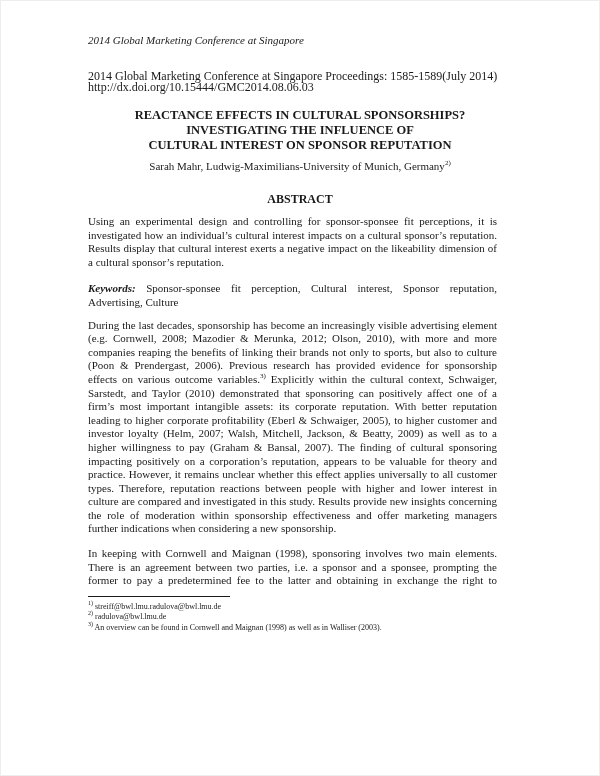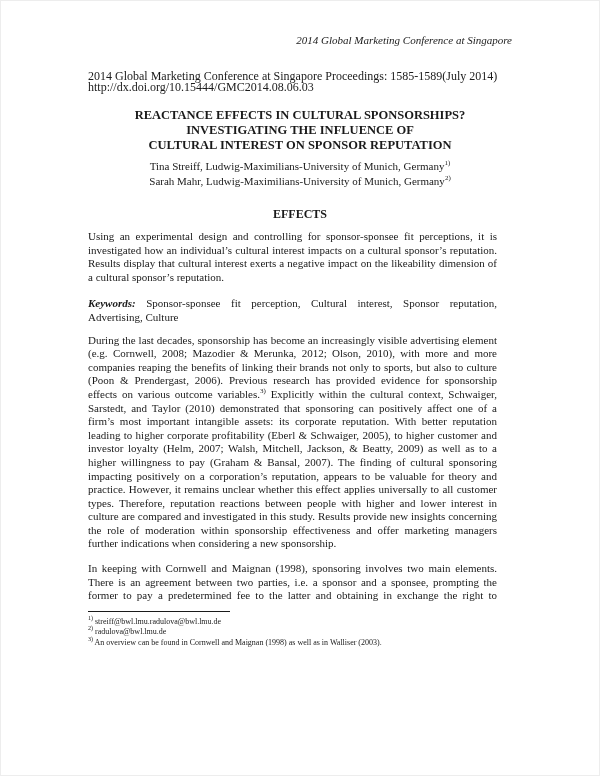--- a/index.html
+++ b/index.html
@@ -14,21 +14,21 @@
     box-sizing: border-box;
     border: 1px solid #ededed;
     padding: 0 87px;
     background: #ffffff;
     color: #1a1a1a;
     font-family: "Liberation Serif", "DejaVu Serif", serif;
     overflow: hidden;
   }
   .running-header {
     margin-top: 33px;
-    text-align: right;
+    text-align: left;
     font-style: italic;
     font-size: 11px;
     line-height: 13px;
   }
   .proceedings {
     margin-top: 24px;
     font-size: 12px;
     line-height: 10.5px;
   }
   .paper-title {
@@ -104,25 +104,24 @@
     <div>http://dx.doi.org/10.15444/GMC2014.08.06.03</div>
   </div>
 
   <h1 class="paper-title">
     <span class="tline">REACTANCE EFFECTS IN CULTURAL SPONSORSHIPS?</span>
     <span class="tline">INVESTIGATING THE INFLUENCE OF</span>
     <span class="tline">CULTURAL INTEREST ON SPONSOR REPUTATION</span>
   </h1>
 
   <div class="authors">
-    <div><span>Tina Streiff, Ludwig-Maximilians-University of Munich, Germany</span><sup>1)</sup></div>
     <div><span>Sarah Mahr, Ludwig-Maximilians-University of Munich, Germany</span><sup>2)</sup></div>
   </div>
 
-  <h2 class="section-heading h-abstract">EFFECTS</h2>
+  <h2 class="section-heading h-abstract">ABSTRACT</h2>
 
   <p class="body-text">Using an experimental design and controlling for sponsor-sponsee fit perceptions, it is investigated how an individual’s cultural interest impacts on a cultural sponsor’s reputation. Results display that cultural interest exerts a negative impact on the likeability dimension of a cultural sponsor’s reputation.</p>
 
   <p class="body-text keywords-par">
     <span class="kw-label">Keywords:</span>
     <span>Sponsor-sponsee fit perception, Cultural interest, Sponsor reputation, Advertising, Culture</span>
   </p>
 
 
   <p class="body-text"><span>During the last decades, sponsorship has become an increasingly visible advertising element (e.g. Cornwell, 2008; Mazodier &amp; Merunka, 2012; Olson, 2010), with more and more companies reaping the benefits of linking their brands not only to sports, but also to culture (Poon &amp; Prendergast, 2006). Previous research has provided evidence for sponsorship effects on various outcome variables.</span><sup>3)</sup>

